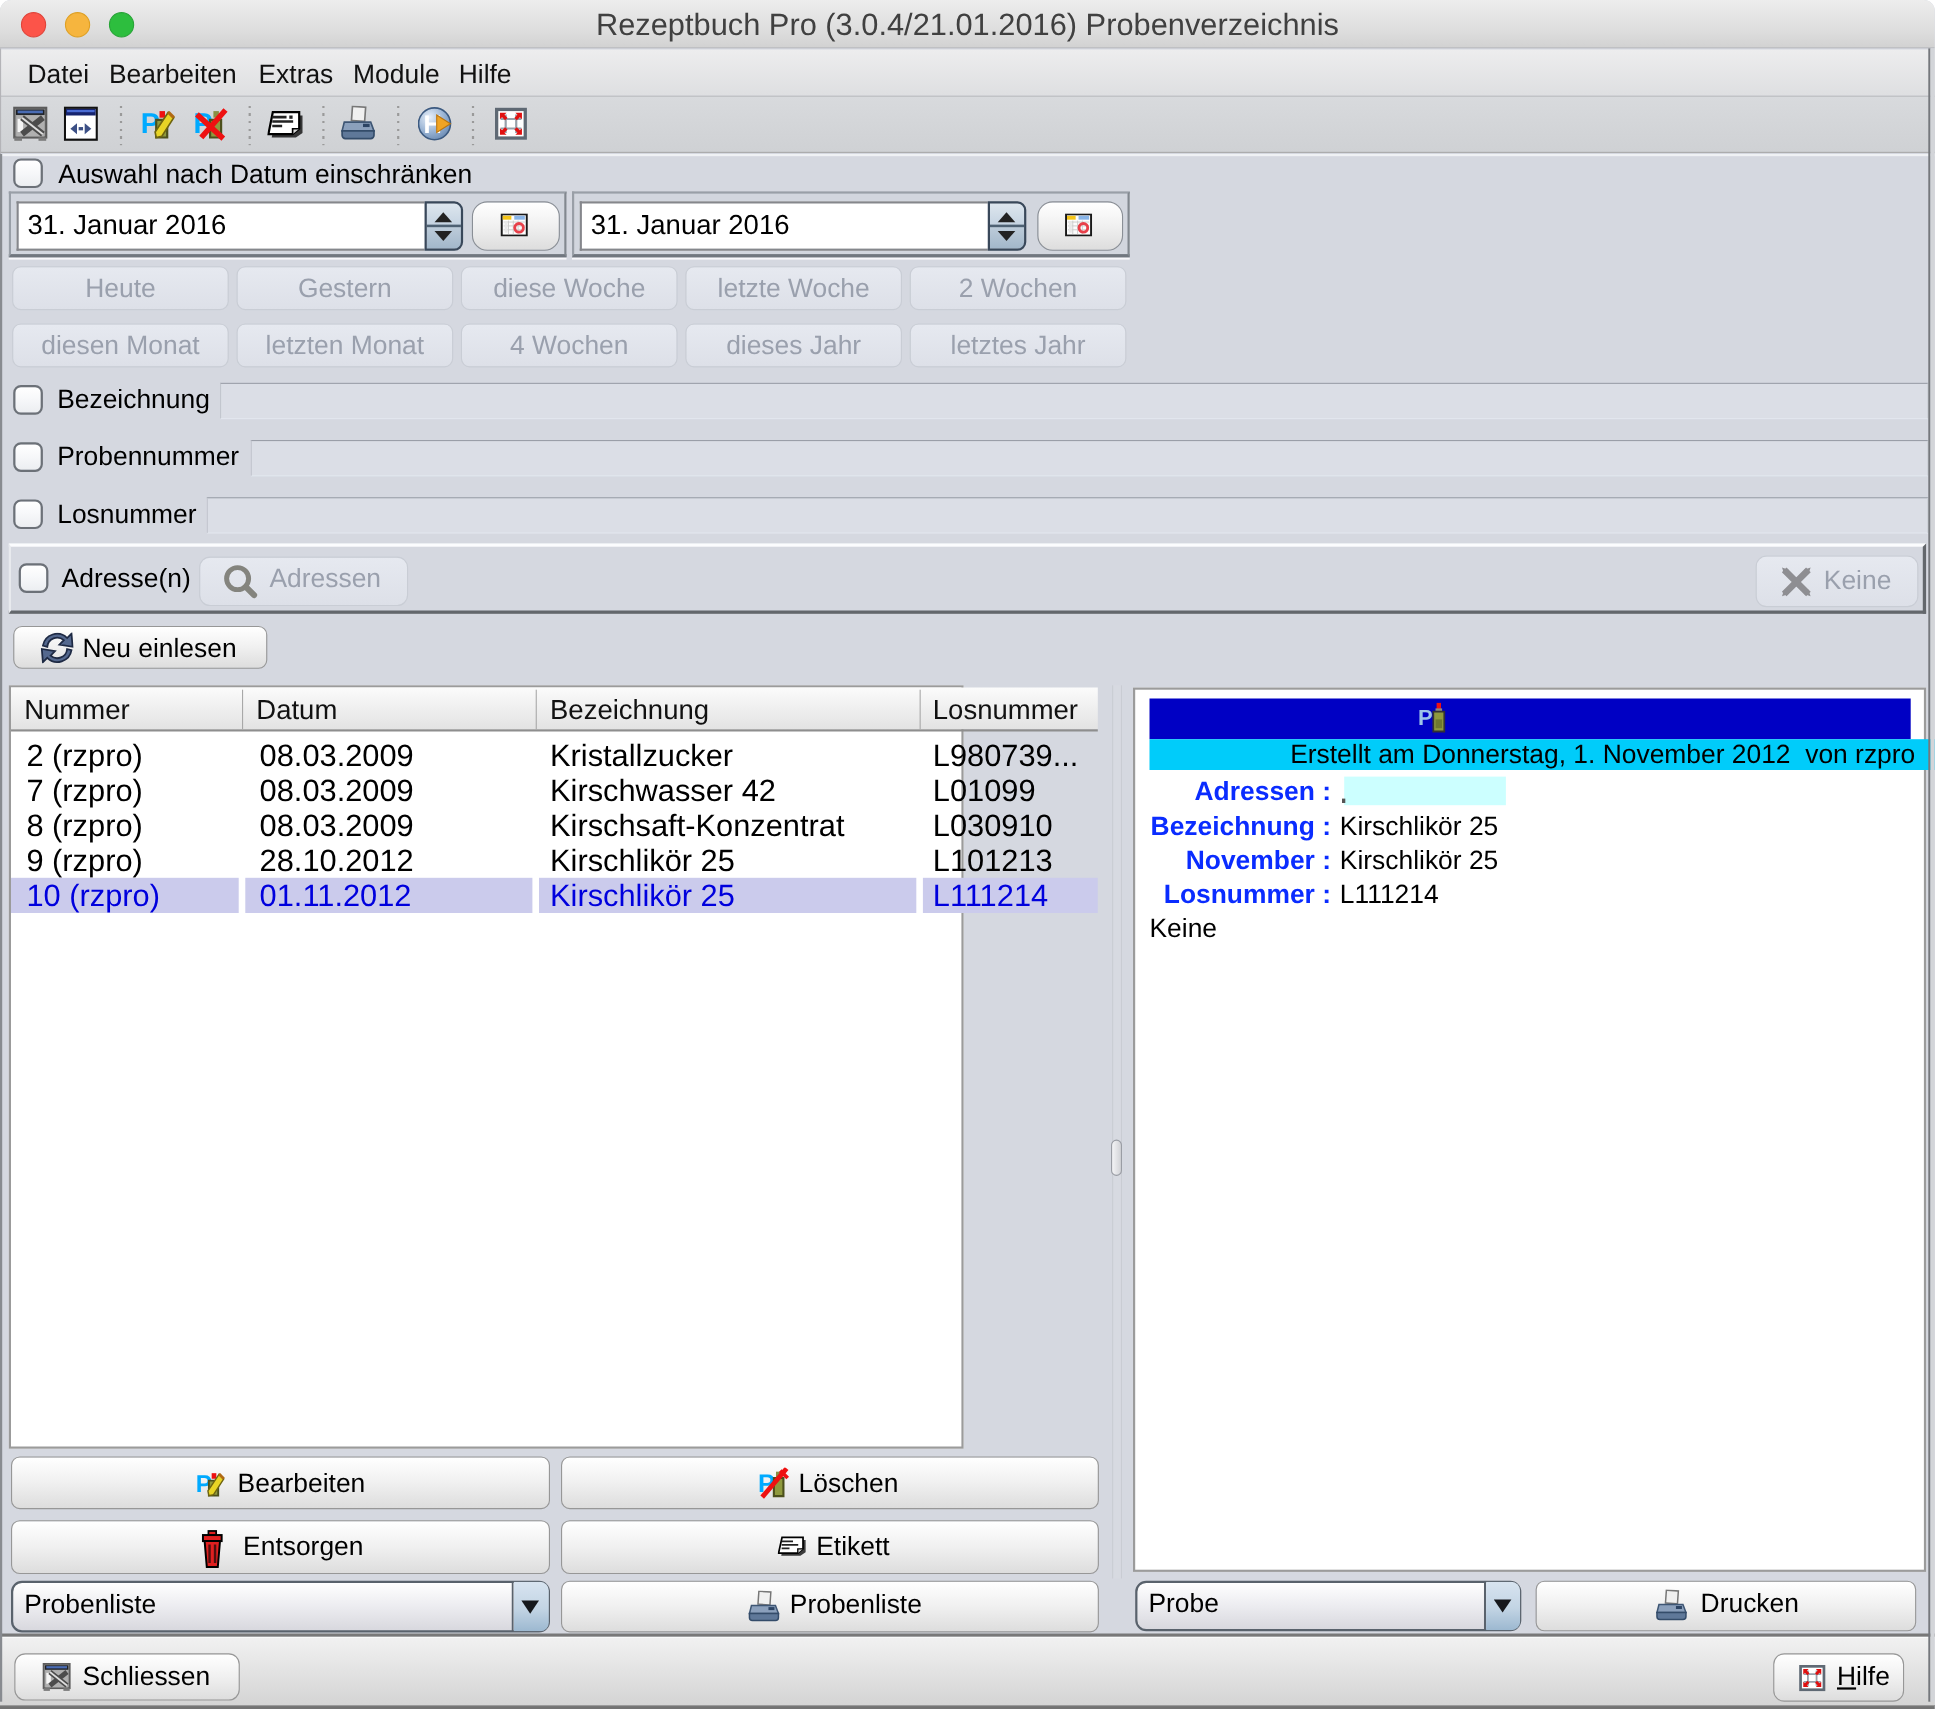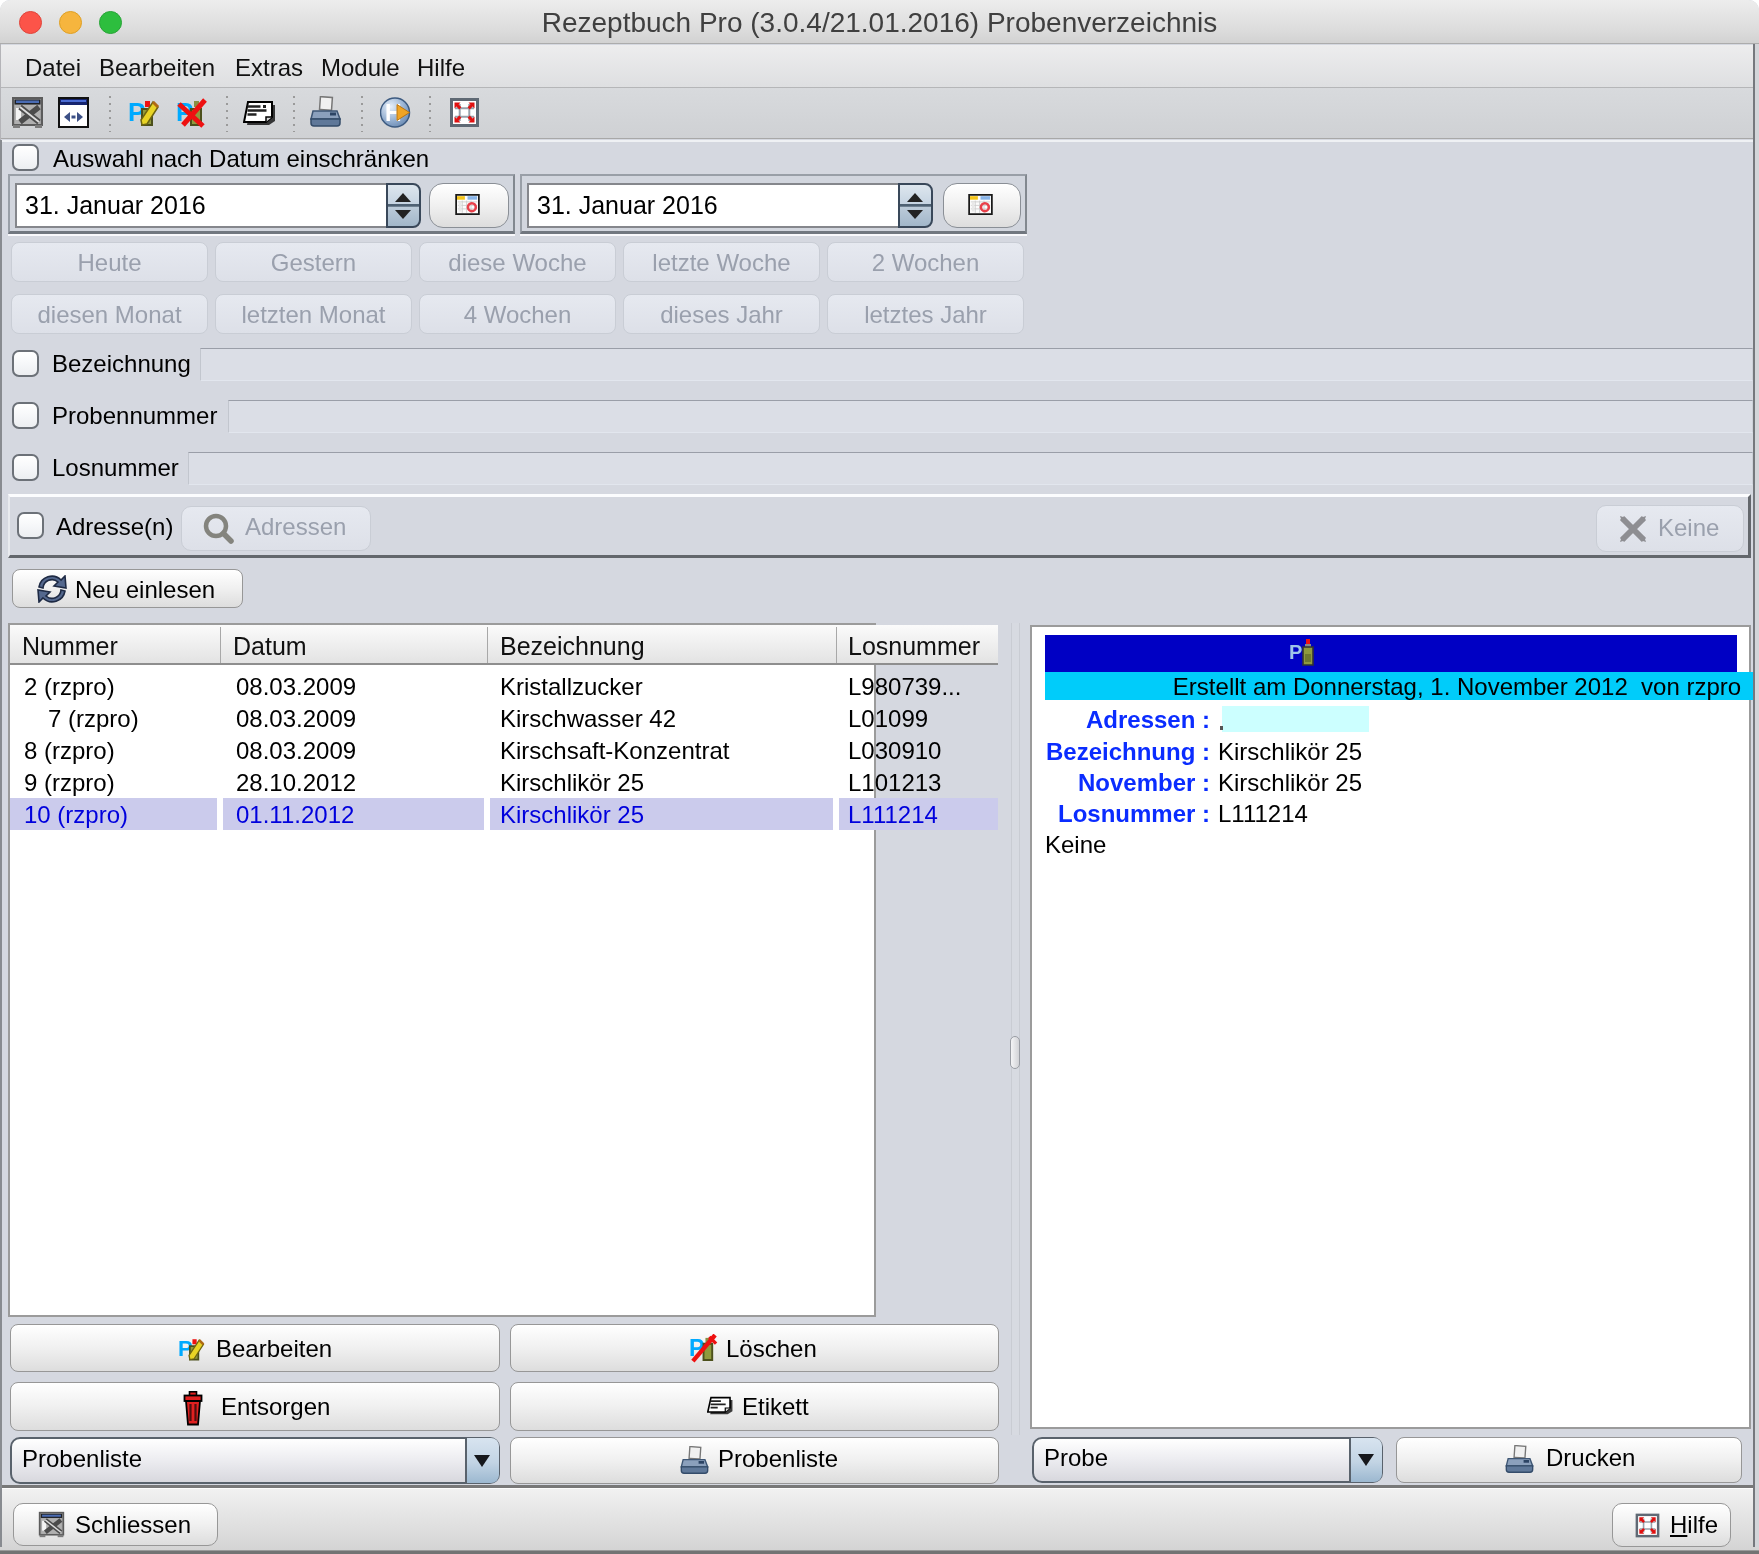--- a/index.html
+++ b/index.html
@@ -47,21 +47,21 @@
   border-bottom:9px solid #222222;}
 .tri-d{width:0;height:0;border-left:8px solid transparent;border-right:8px solid transparent;
   border-top:9px solid #222222;}
 
 #tblwrap{left:8px;top:623px;width:868px;height:694px;background:#ffffff;
   border:2px solid #9b9b9b;}
 #thead{left:0;top:0;width:988px;height:40px;
   background:linear-gradient(#fbfbfb,#e3e3e3);border-bottom:2px solid #8e8e8e;}
 .th{font-size:25px;color:#111;top:0;height:40px;line-height:42px;}
 .thsep{top:2px;width:1px;height:36px;background:#a8a8a8;}
-.tr{left:0;width:988px;height:32px;font-size:24px;}
+.tr{left:0;width:988px;height:32px;font-size:28px;}
 .td{top:0;height:32px;line-height:33px;color:#000;white-space:nowrap;}
 
 #rpanel{left:1030px;top:625px;width:721px;height:804px;background:#ffffff;
   border:2px solid #9b9b9b;}
 .rlabel{font-size:24px;font-weight:bold;color:#0a2cff;text-align:right;height:32px;line-height:32px;}
 .rval{font-size:24px;color:#000;height:32px;line-height:32px;}
 
 .dd{background:linear-gradient(#ffffff,#ececf0 50%,#d8d8de);
   border:2px solid #59626c;border-radius:10px;}
 .ddarrow{background:linear-gradient(#d8e4f0 0%,#c2d4e4 55%,#9cb8d0 100%);
@@ -260,21 +260,21 @@
     <div class="abs th" style="left:223px;">Datum</div>
     <div class="abs th" style="left:490px;">Bezeichnung</div>
     <div class="abs th" style="left:838px;">Losnummer</div>
     <div class="abs tr" style="top:45px;">
       <div class="abs td" style="left:14px;">2 (rzpro)</div>
       <div class="abs td" style="left:226px;">08.03.2009</div>
       <div class="abs td" style="left:490px;">Kristallzucker</div>
       <div class="abs td" style="left:838px;">L980739...</div>
     </div>
     <div class="abs tr" style="top:77px;">
-      <div class="abs td" style="left:14px;margin-left:24px;">7 (rzpro)</div>
+      <div class="abs td" style="left:14px;">7 (rzpro)</div>
       <div class="abs td" style="left:226px;">08.03.2009</div>
       <div class="abs td" style="left:490px;">Kirschwasser 42</div>
       <div class="abs td" style="left:838px;">L01099</div>
     </div>
     <div class="abs tr" style="top:109px;">
       <div class="abs td" style="left:14px;">8 (rzpro)</div>
       <div class="abs td" style="left:226px;">08.03.2009</div>
       <div class="abs td" style="left:490px;">Kirschsaft-Konzentrat</div>
       <div class="abs td" style="left:838px;">L030910</div>
     </div>

